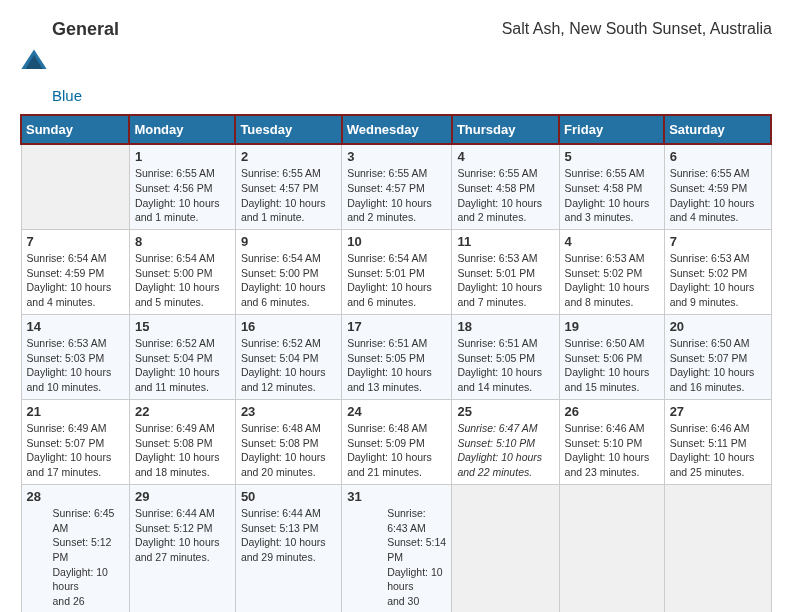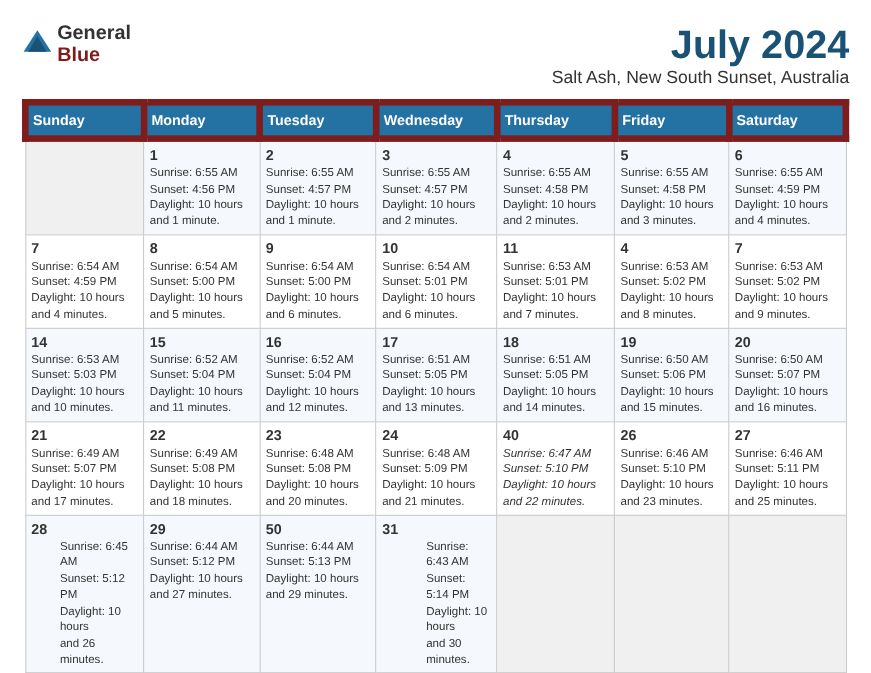--- a/index.html
+++ b/index.html
@@ -17,30 +17,31 @@
       margin-bottom: 10px;
     }
     .logo {
       display: flex;
       align-items: center;
     }
     .logo-text {
       display: flex;
       flex-direction: column;
       line-height: 1.1;
+      gap: 48px;
     }
     .logo-general {
       font-size: 18px;
       font-weight: bold;
       color: #333;
     }
     .logo-blue {
-      font-size: 18px;
-      font-weight: bold;
-      color: #7f1d1d;
+      font-size: 15px;
+      font-weight: normal;
+      color: #0369a1;
     }
     .logo-icon {
       width: 28px;
       height: 28px;
       margin-right: 4px;
     }
     .title-block {
       text-align: right;
     }
     .month-title {
@@ -57,21 +58,21 @@
       border-collapse: collapse;
       font-size: 11px;
     }
     thead tr th {
       background-color: #2471a3;
       color: #fff;
       padding: 6px 4px;
       text-align: left;
       font-size: 13px;
       font-weight: bold;
-      border: 6px solid #7f1d1d;
+      border: 2px solid #7f1d1d;
     }
     tbody tr td {
       border: 1px solid #ccc;
       padding: 4px 5px;
       vertical-align: top;
       color: #333;
       height: 85px;
       width: 113px;
     }
     tbody tr:nth-child(odd) td {
@@ -103,21 +104,20 @@
     <svg class="logo-icon" viewBox="0 0 40 40">
       <polygon points="20,2 38,30 2,30" fill="#2471a3"></polygon>
       <polygon points="20,10 32,30 8,30" fill="#1a5276"></polygon>
     </svg>
     <div class="logo-text">
       <span class="logo-general">General</span>
       <span class="logo-blue">Blue</span>
     </div>
   </div>
   <div class="title-block">
-    <div class="month-title">July 2024</div>
     <div class="location-title">Salt Ash, New South Sunset, Australia</div>
   </div>
 </div>
 
 <table>
   <thead>
     <tr>
 
     <th>Sunday</th>
         <th>Monday</th>
@@ -300,21 +300,21 @@
 and 20 minutes.</div>
         </td>
         <td>
           <span class="day-num">24</span>
           <div class="day-info" style="white-space: pre-line;">Sunrise: 6:48 AM
 Sunset: 5:09 PM
 Daylight: 10 hours
 and 21 minutes.</div>
         </td>
         <td>
-          <span class="day-num">40</span>
+          <span class="day-num">25</span>
           <div class="day-info" style="white-space: pre-line; font-style: italic;">Sunrise: 6:47 AM
 Sunset: 5:10 PM
 Daylight: 10 hours
 and 22 minutes.</div>
         </td>
         <td>
           <span class="day-num">26</span>
           <div class="day-info" style="white-space: pre-line;">Sunrise: 6:46 AM
 Sunset: 5:10 PM
 Daylight: 10 hours

